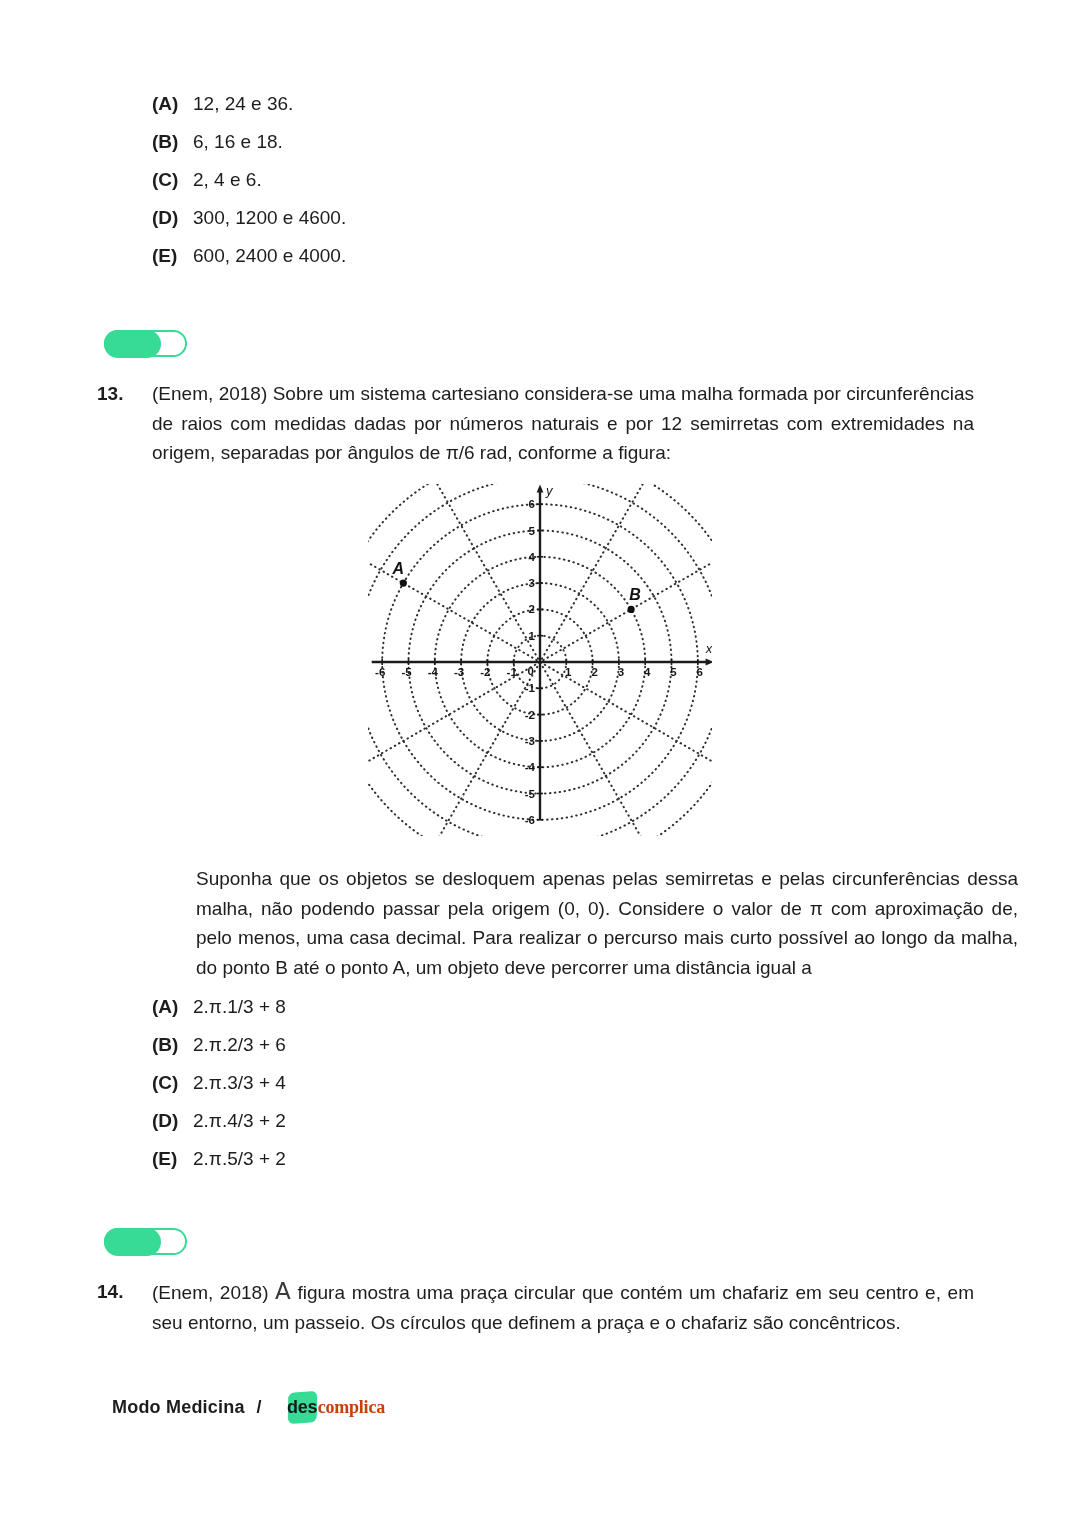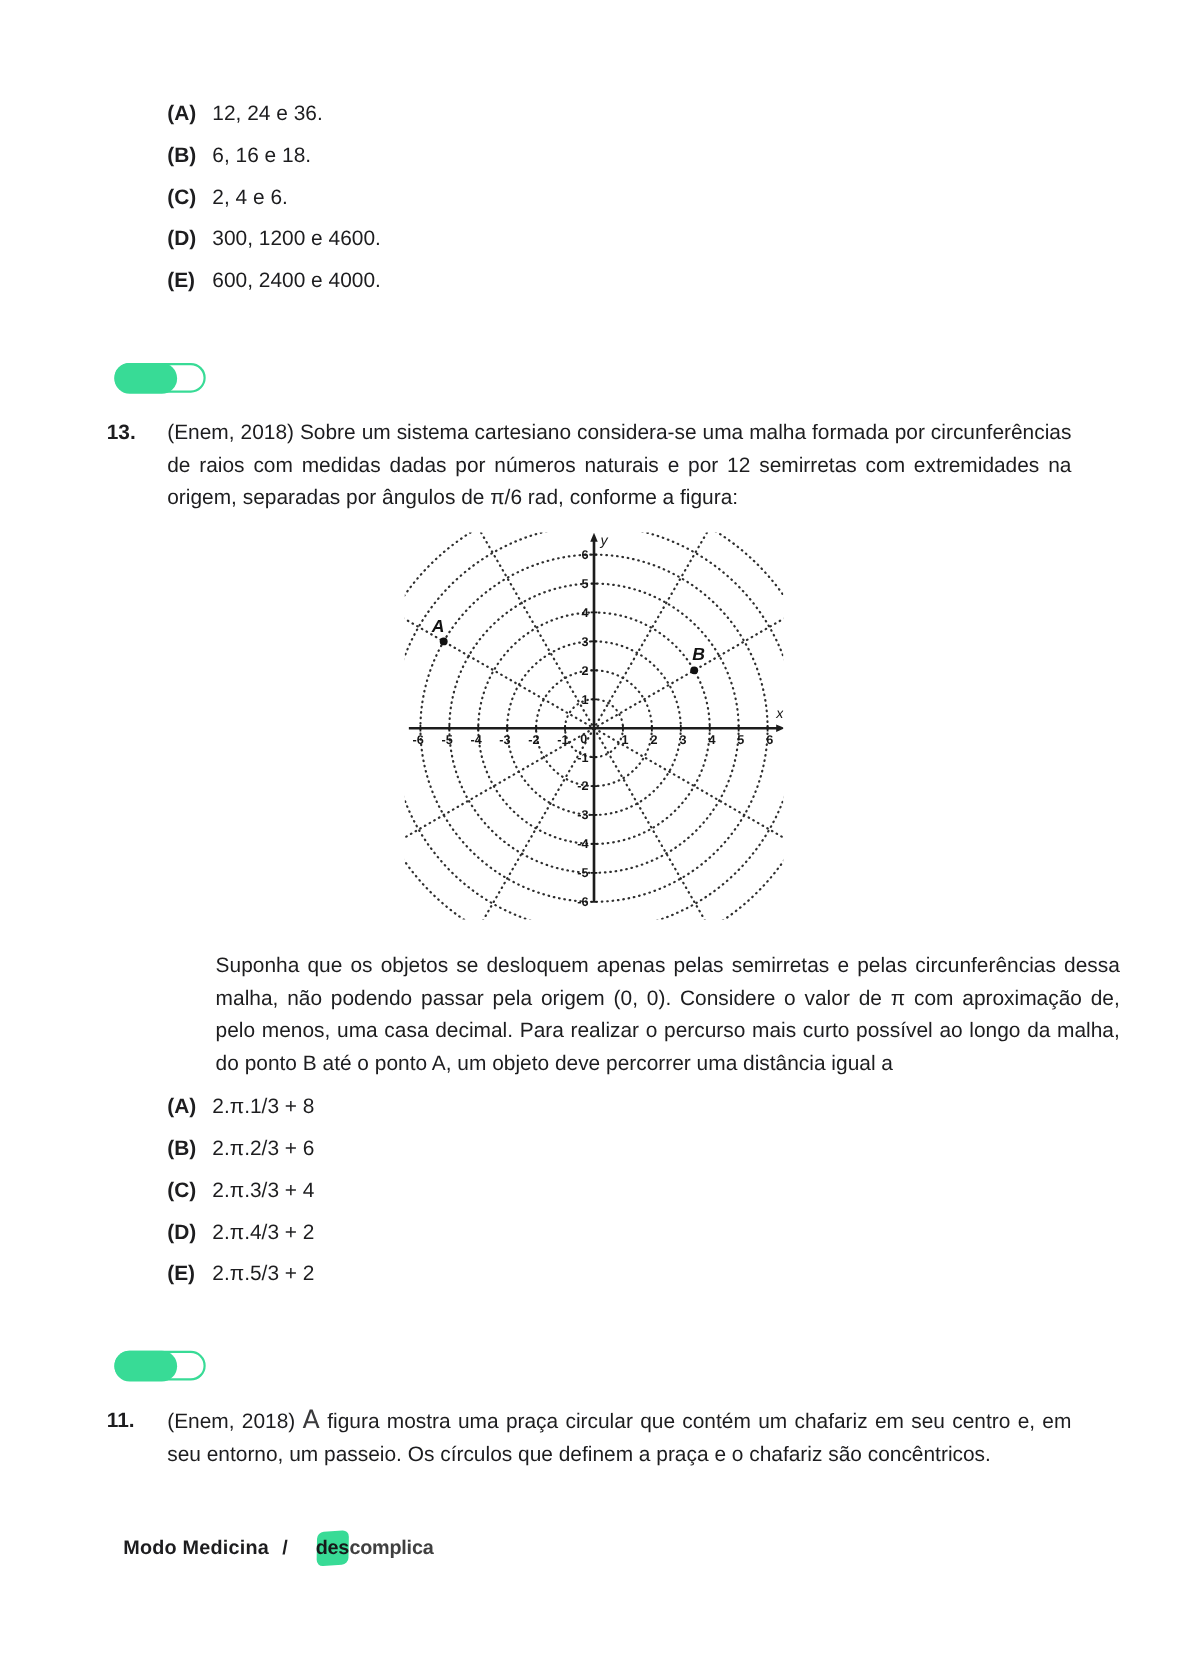--- a/index.html
+++ b/index.html
@@ -47,21 +47,21 @@
   .footer{ position:absolute; left:112px; top:1392px; display:flex; align-items:center;justify-content:flex-end; }
   .footer-course{ font-weight:700; font-size:18px; letter-spacing:.2px; }
   .footer-sep{ font-weight:700; font-size:18px; margin-left:12px; }
   .logo{ display:flex; align-items:center; margin-left:26px; }
   .logo-tile{
     width:29px; height:31px; background:var(--green);
     border-radius:6px; transform:rotate(-4deg) skewX(-5deg);
     display:flex; align-items:center; justify-content:center;
   }
   .logo-des{ font-weight:700; font-size:18px; color:#17181a; transform:skewX(5deg) rotate(4deg); letter-spacing:-.3px; }
-  .logo-rest{ font-weight:700; font-size:18px; color:#404040; margin-left:1px; letter-spacing:-.2px; }
+  .logo-rest{ font-weight:700; font-size:18px; color:#c2410c; margin-left:1px; letter-spacing:-.2px;font-family:Liberation Serif, serif; }
 </style>
 </head>
 <body>
 
 <div class="options" style="top:92px">
   <div class="opt-row">
     <span class="opt-letter">(A)</span>
     <span class="opt-text">12, 24 e 36.</span>
   </div>
   <div class="opt-row">
@@ -190,21 +190,21 @@
     <span class="opt-letter">(E)</span>
     <span class="opt-text">2.π.5/3 + 2</span>
   </div>
 </div>
 
 <div class="toggle" style="top:1228px">
   <div class="toggle-fill"></div>
 </div>
 
 <div class="question" style="top:1277px">
-  <div class="q-num">11.</div>
+  <div class="q-num">14.</div>
   <div class="q-text"><span>(Enem, 2018) </span><span class="big-a">A</span><span> figura mostra uma praça circular que contém um chafariz em seu centro e, em seu entorno, um passeio. Os círculos que definem a praça e o chafariz são concêntricos.</span></div>
 </div>
 
 <div class="footer">
   <span class="footer-course">Modo Medicina</span>
   <span class="footer-sep">/</span>
   <span class="logo">
     <span class="logo-tile">
       <span class="logo-des">des</span>
     </span>

